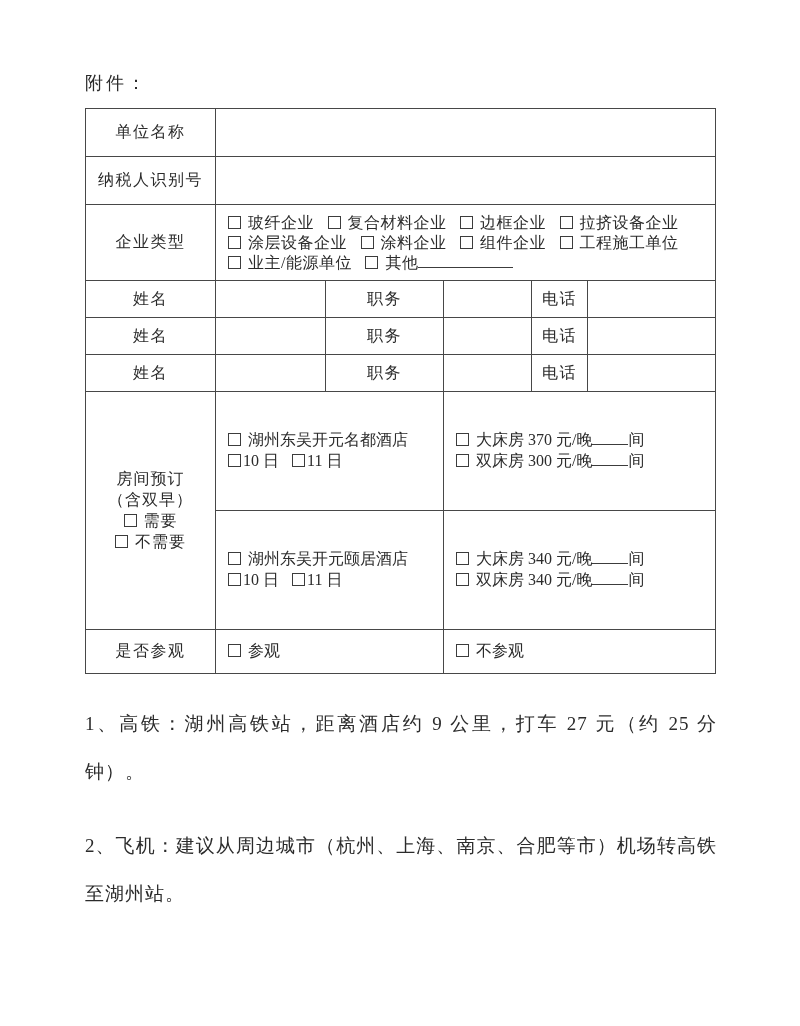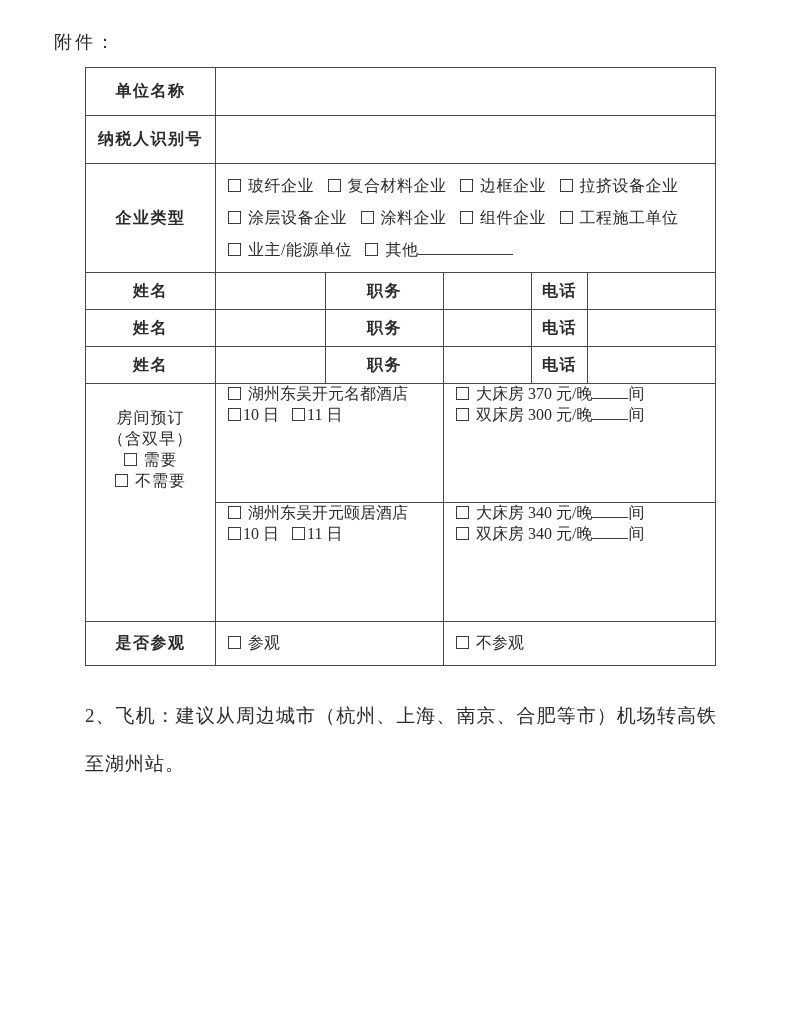--- a/index.html
+++ b/index.html
@@ -8,22 +8,22 @@
     position: relative;
     width: 800px;
     height: 1026px;
     margin: 0 auto;
     background: #ffffff;
     color: #2b2b2b;
     font-family: "Liberation Serif", "DejaVu Serif", serif;
     overflow: hidden;
   }
   .attachment {
-    padding-top: 30px;
-    margin-left: 54px;
+    padding-top: 71px;
+    margin-left: 85px;
     font-size: 18px;
     letter-spacing: 3px;
   }
   .title {
     margin-top: 56px;
     text-align: center;
     font-size: 20px;
     font-weight: bold;
     letter-spacing: 2px;
   }
@@ -34,30 +34,29 @@
     table-layout: fixed;
     font-size: 16px;
   }
   table.form td {
     border: 1.5px solid #474747;
     vertical-align: middle;
   }
   td.lab {
     text-align: center;
     letter-spacing: 1.5px;
-    font-weight: bold;
   }
   tr.h48 > td { height: 48px; }
   tr.h76 > td { height: 76px; }
   tr.h47 > td { height: 37px; }
   tr.h96 > td { height: 96px; }
   tr.h44 > td { height: 44px; }
   .types {
     padding: 6px 10px 6px 12px;
-    line-height: 32px;
+    line-height: 20px;
     word-break: break-all;
     letter-spacing: 0.5px;
   }
   .cb {
     display: inline-block;
     width: 13px;
     height: 13px;
     border: 1.5px solid #3c3c3c;
     background: #fff;
     vertical-align: -1px;
@@ -75,28 +74,28 @@
     display: inline-block;
     width: 36px;
     height: 14px;
     border-bottom: 1.5px solid #3c3c3c;
   }
   td.nopad { padding: 0; }
   .stack2 {
     height: 118px;
     display: flex;
     flex-direction: column;
-    justify-content: flex-start;
+    justify-content: center;
     padding-left: 12px;
   }
   .stack4 {
     height: 189px;
     display: flex;
     flex-direction: column;
-    justify-content: flex-start;
+    justify-content: center;
     align-items: center;
     letter-spacing: 1px;
   }
   .visit-opt { padding-left: 12px; }
   .directions {
     margin: 20px 85px 0 85px;
     width: 632px;
     font-size: 19px;
     letter-spacing: 1px;
   }
@@ -228,16 +227,17 @@
         <span><span class="cb"></span><span>参观</span></span>
       </td>
       <td colspan="3" class="visit-opt">
         <span><span class="cb"></span><span>不参观</span></span>
       </td>
     </tr>
   </tbody>
     </table>
 
   <div class="directions">
+    <p>1、高铁：湖州高铁站，距离酒店约 9 公里，打车 27 元（约 25 分钟）。</p>
     <p>2、飞机：建议从周边城市（杭州、上海、南京、合肥等市）机场转高铁至湖州站。</p>
   </div>
 
 </div>
 
 </body></html>

